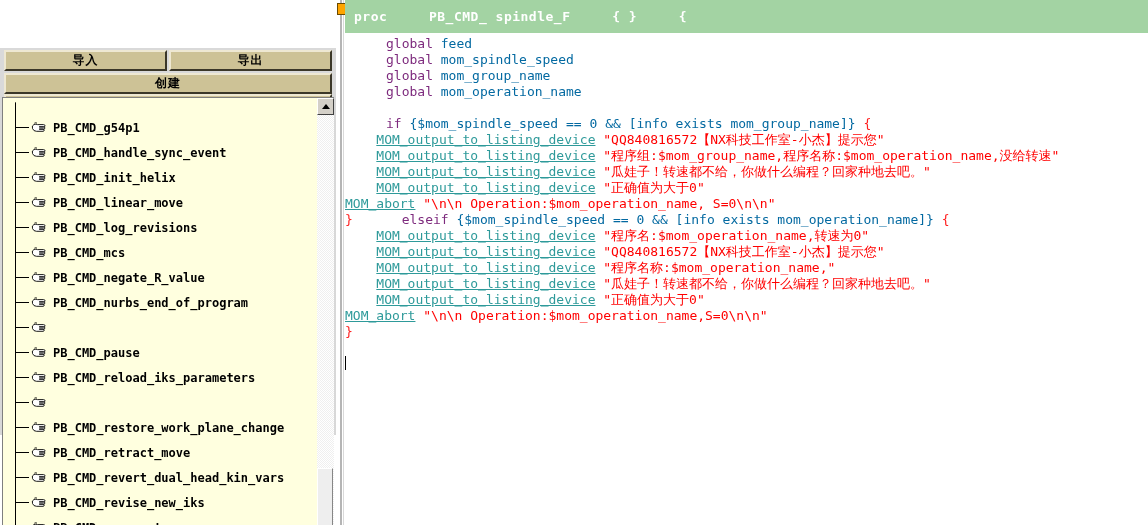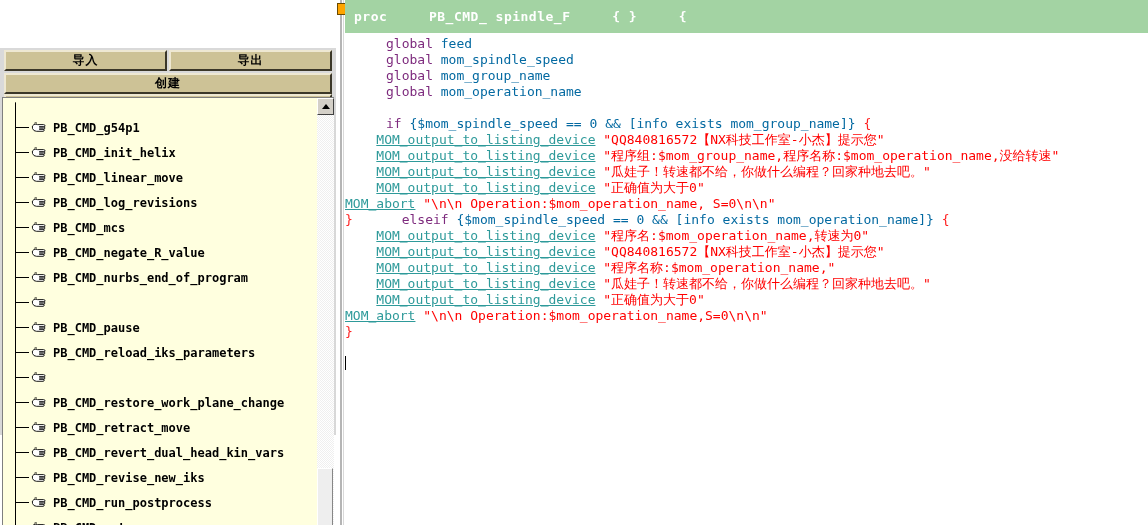--- a/index.html
+++ b/index.html
@@ -236,20 +236,30 @@
         <div id="trunk"></div>
       <div class="tree-row">
             <span class="tree-elbow"></span>
             <span class="proc-icon">
               <svg width="17" height="14" viewBox="0 0 17 14">
                 <path d="M2.5 7.5 Q1.5 4.5 4 3.5 Q6 2.8 7.5 3.6 L13.5 3.6 Q15 3.6 15 4.8 Q15 5.9 13.7 5.9 L9.2 5.9 L13.6 5.9 Q14.9 5.9 14.9 7 Q14.9 8.1 13.6 8.1 L9.2 8.1 L13 8.1 Q14.2 8.1 14.2 9.2 Q14.2 10.3 13 10.3 L6.5 10.3 Q3.5 10.3 2.5 7.5 Z" fill="#ffffff" stroke="#000000" stroke-width="0.9" stroke-linejoin="round"></path>
                 <path d="M4.3 2.2 Q5.6 1.3 7 2.1" fill="none" stroke="#000000" stroke-width="0.8"></path>
               </svg>
             </span>
             <span class="tree-label">PB_CMD_g54p1</span>
+          </div>
+          <div class="tree-row">
+            <span class="tree-elbow"></span>
+            <span class="proc-icon">
+              <svg width="17" height="14" viewBox="0 0 17 14">
+                <path d="M2.5 7.5 Q1.5 4.5 4 3.5 Q6 2.8 7.5 3.6 L13.5 3.6 Q15 3.6 15 4.8 Q15 5.9 13.7 5.9 L9.2 5.9 L13.6 5.9 Q14.9 5.9 14.9 7 Q14.9 8.1 13.6 8.1 L9.2 8.1 L13 8.1 Q14.2 8.1 14.2 9.2 Q14.2 10.3 13 10.3 L6.5 10.3 Q3.5 10.3 2.5 7.5 Z" fill="#ffffff" stroke="#000000" stroke-width="0.9" stroke-linejoin="round"></path>
+                <path d="M4.3 2.2 Q5.6 1.3 7 2.1" fill="none" stroke="#000000" stroke-width="0.8"></path>
+              </svg>
+            </span>
+            <span class="tree-label">PB_CMD_handle_sync_event</span>
           </div>
           <div class="tree-row">
             <span class="tree-elbow"></span>
             <span class="proc-icon">
               <svg width="17" height="14" viewBox="0 0 17 14">
                 <path d="M2.5 7.5 Q1.5 4.5 4 3.5 Q6 2.8 7.5 3.6 L13.5 3.6 Q15 3.6 15 4.8 Q15 5.9 13.7 5.9 L9.2 5.9 L13.6 5.9 Q14.9 5.9 14.9 7 Q14.9 8.1 13.6 8.1 L9.2 8.1 L13 8.1 Q14.2 8.1 14.2 9.2 Q14.2 10.3 13 10.3 L6.5 10.3 Q3.5 10.3 2.5 7.5 Z" fill="#ffffff" stroke="#000000" stroke-width="0.9" stroke-linejoin="round"></path>
                 <path d="M4.3 2.2 Q5.6 1.3 7 2.1" fill="none" stroke="#000000" stroke-width="0.8"></path>
               </svg>
             </span>
             <span class="tree-label">PB_CMD_init_helix</span>

